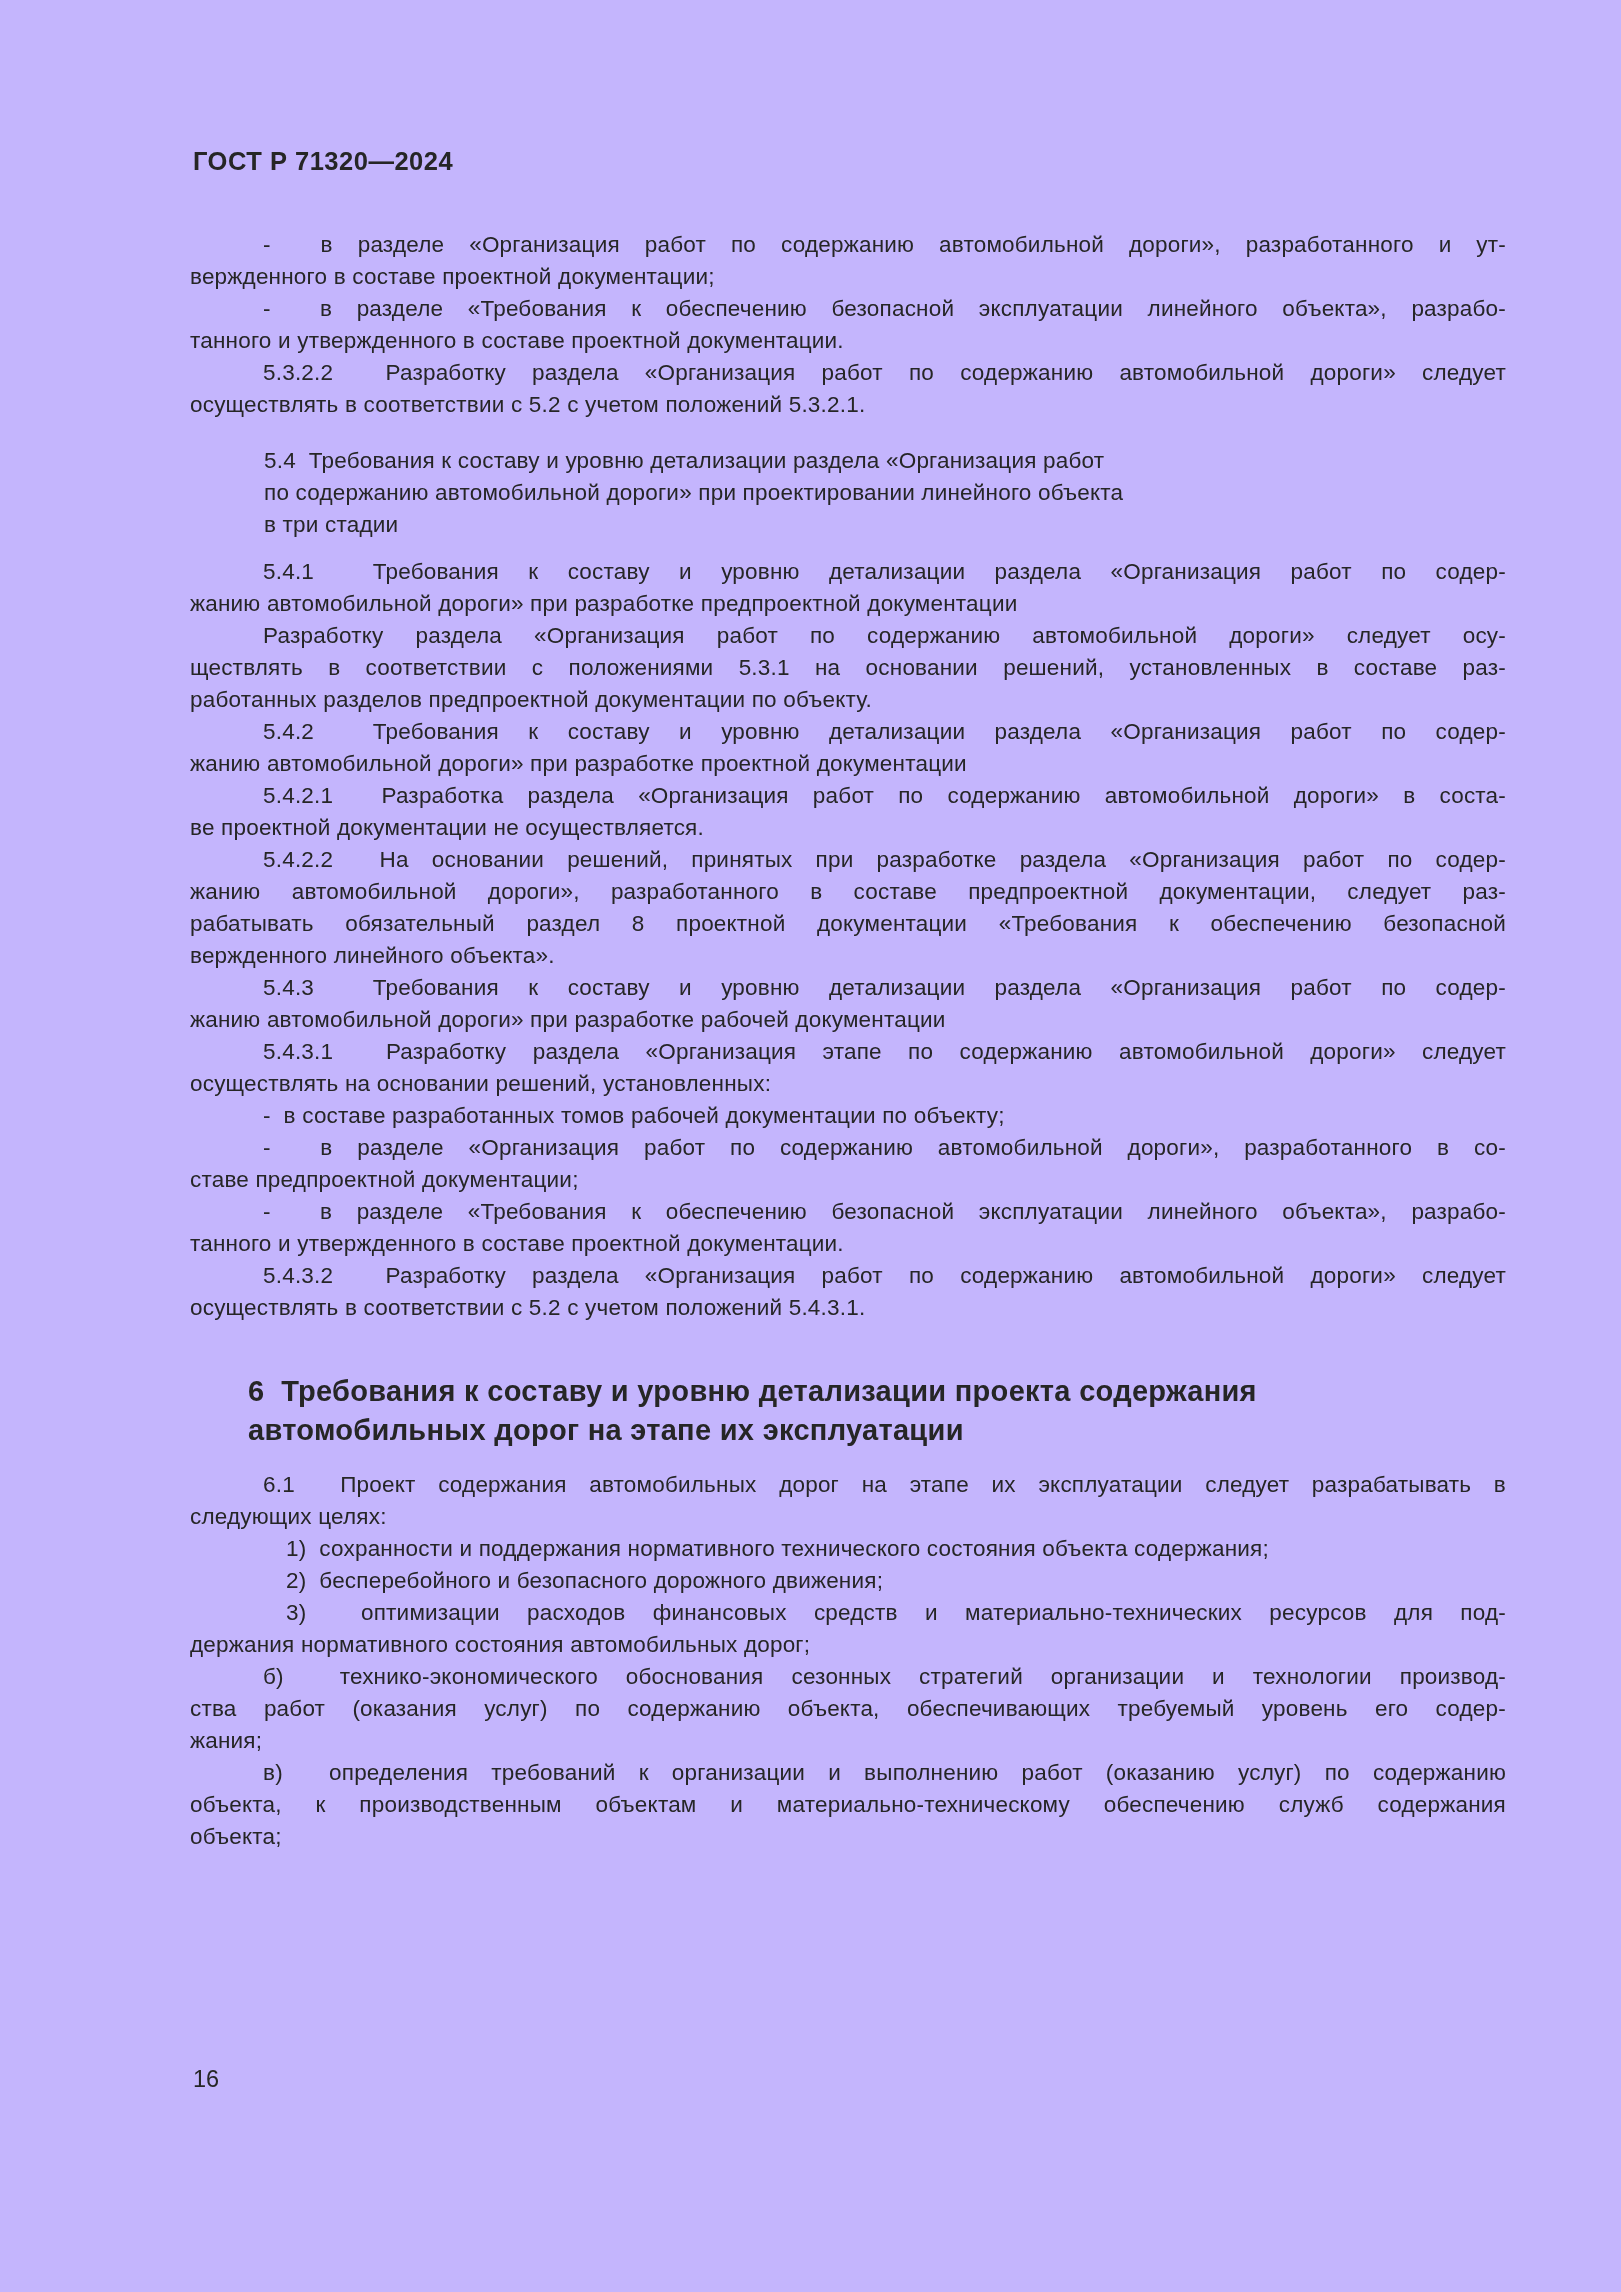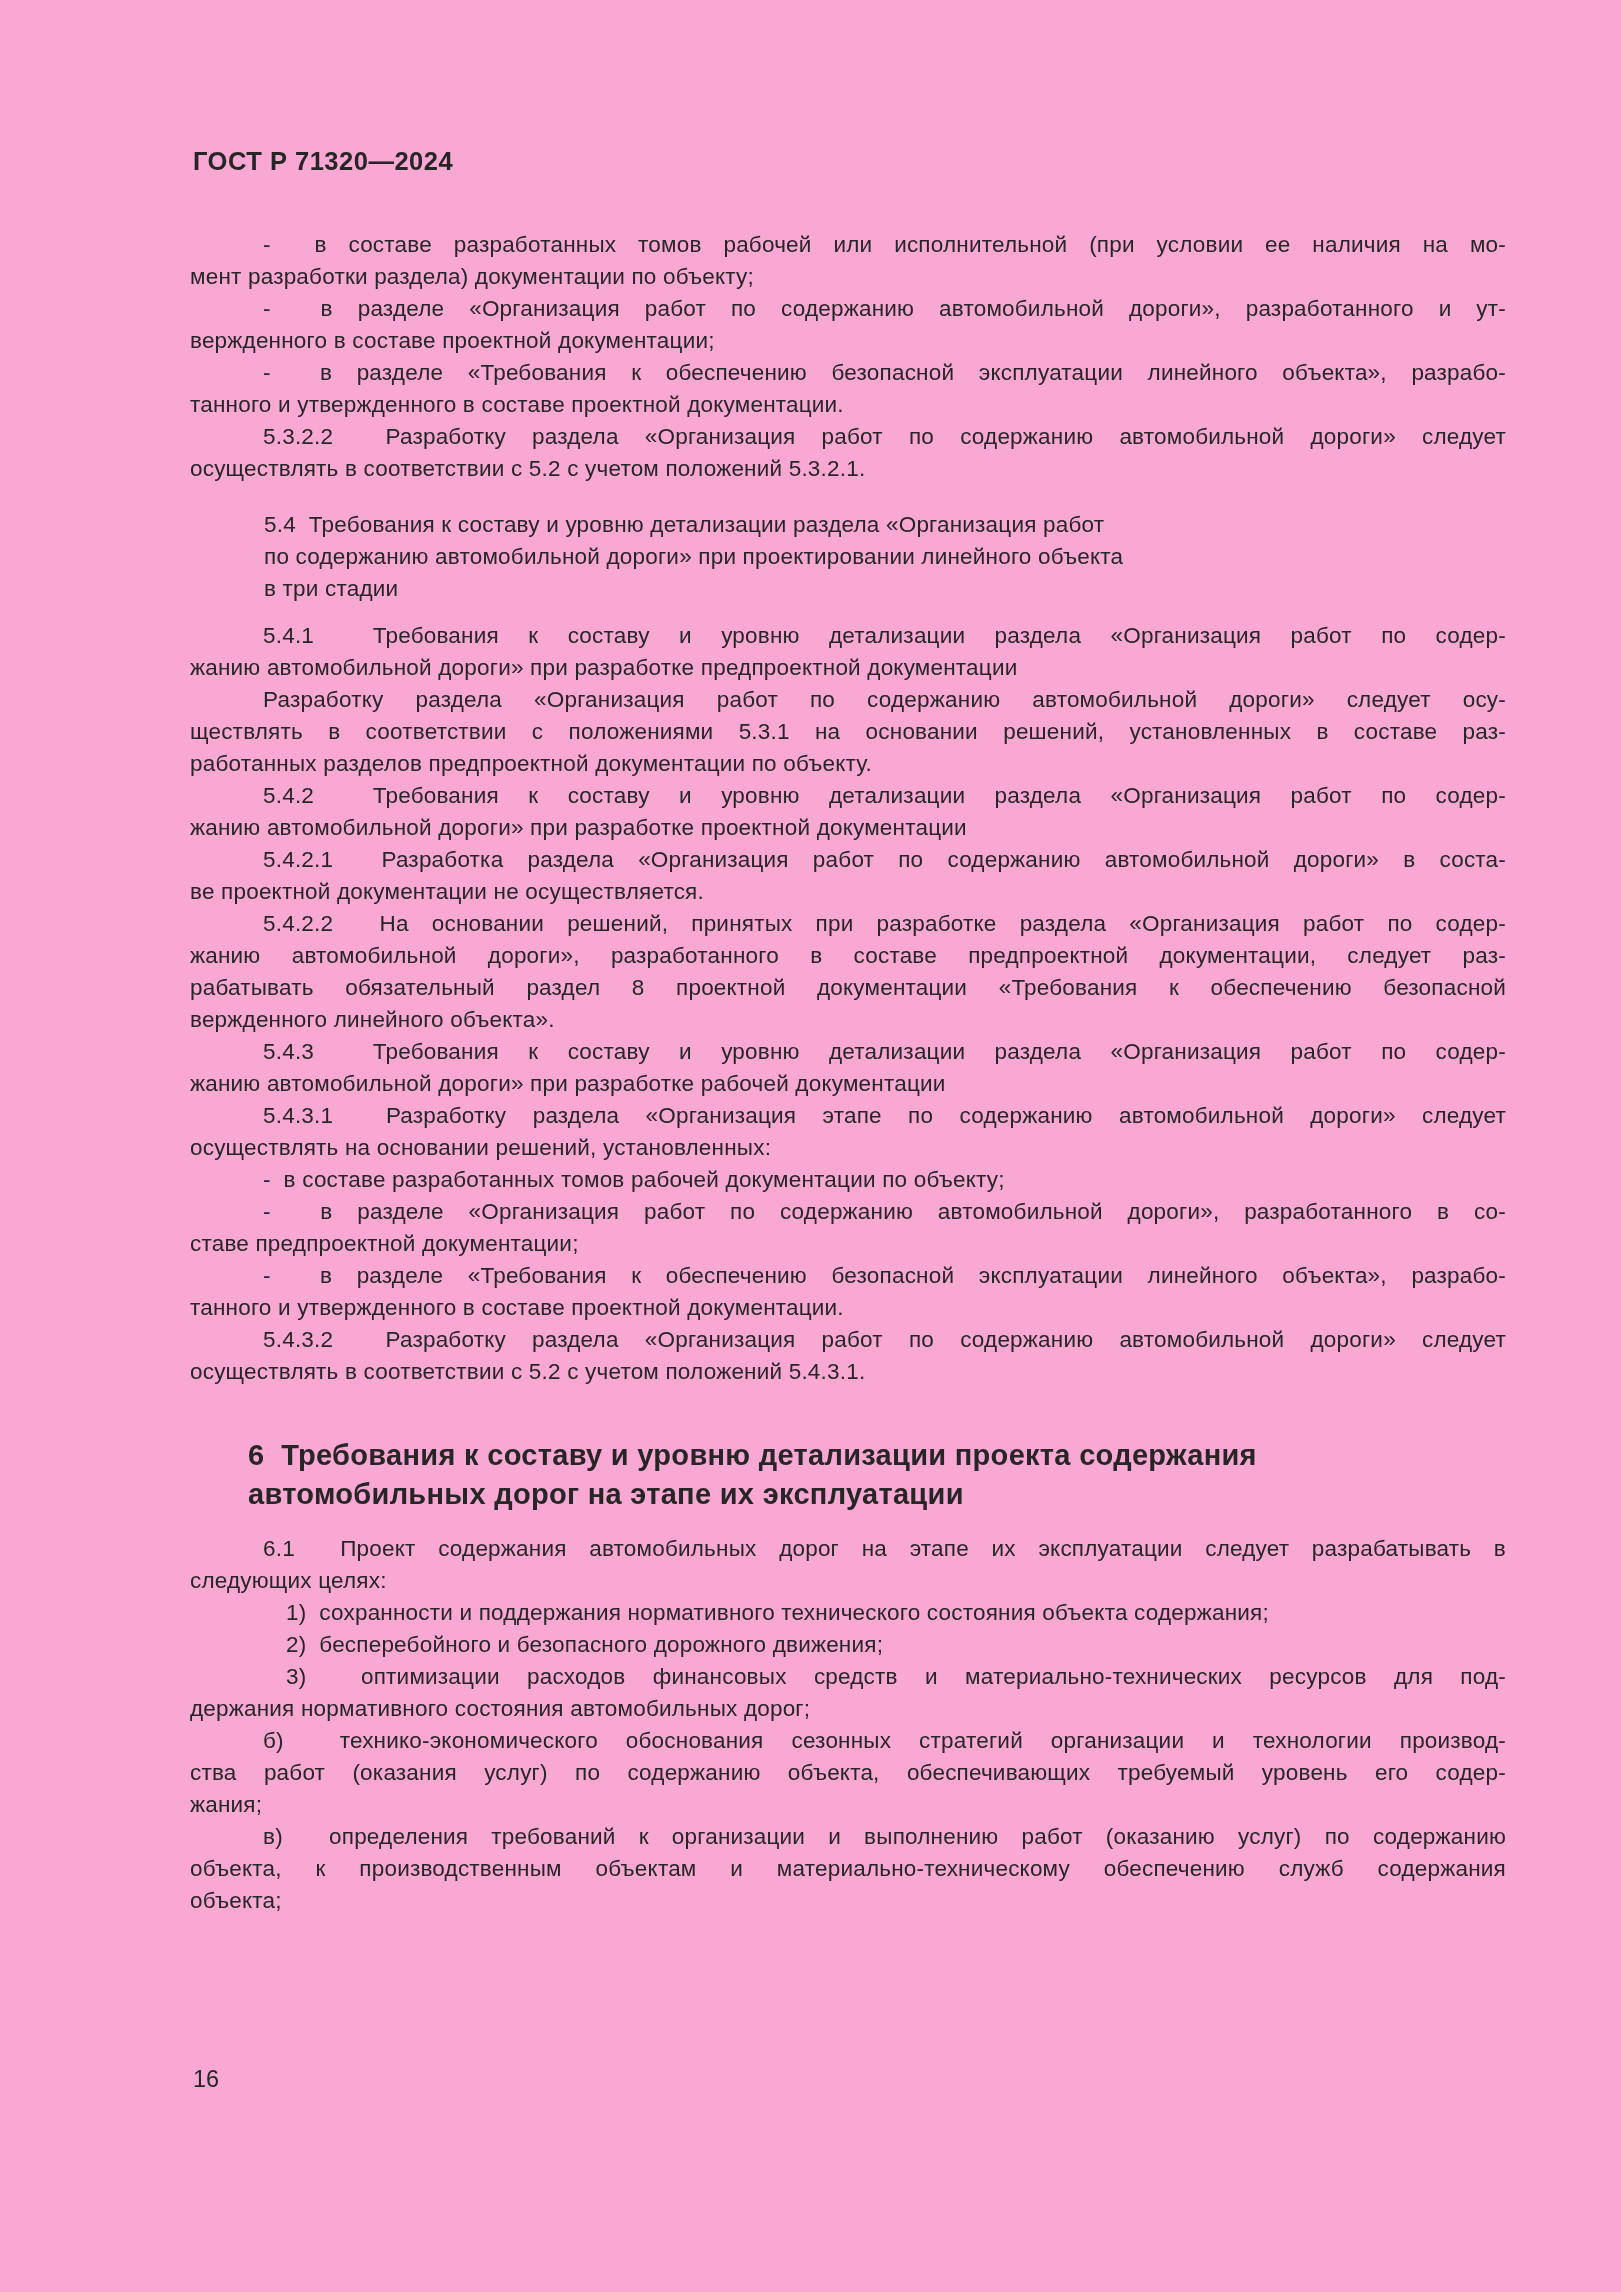--- a/index.html
+++ b/index.html
@@ -1,21 +1,21 @@
 <!DOCTYPE html>
 <html lang="ru"><head>
 <meta charset="utf-8">
 <title>ГОСТ Р 71320—2024 — стр. 16</title>
 <style>
   html, body { margin: 0; padding: 0; background: #e8e8e8; }
   .page {
     position: relative;
     width: 1621px;
     height: 2293px;
-    background: #f9a8d4;
+    background: #c4b5fd;
     font-family: "Liberation Sans", "DejaVu Sans", sans-serif;
     color: #262626;
     overflow: hidden;
   }
   .doc-header {
     position: absolute;
     left: 193px;
     top: 147px;
     font-size: 25.5px;
     font-weight: bold;
@@ -57,24 +57,20 @@
     font-size: 23.5px;
   }
 </style>
 </head>
 <body>
 
 <div class="page">
   <div class="doc-header">ГОСТ Р 71320—2024</div>
 
   <div class="content">
-      <div class="block p">
-        <div class="ln f j">-  в составе разработанных томов рабочей или исполнительной (при условии ее наличия на мо-</div>
-        <div class="ln">мент разработки раздела) документации по объекту;</div>
-      </div>
       <div class="block p">
         <div class="ln f j">-  в разделе «Организация работ по содержанию автомобильной дороги», разработанного и ут-</div>
         <div class="ln">вержденного в составе проектной документации;</div>
       </div>
       <div class="block p">
         <div class="ln f j">-  в разделе «Требования к обеспечению безопасной эксплуатации линейного объекта», разрабо-</div>
         <div class="ln">танного и утвержденного в составе проектной документации.</div>
       </div>
       <div class="block p">
         <div class="ln f j">5.3.2.2  Разработку раздела «Организация работ по содержанию автомобильной дороги» следует</div>

